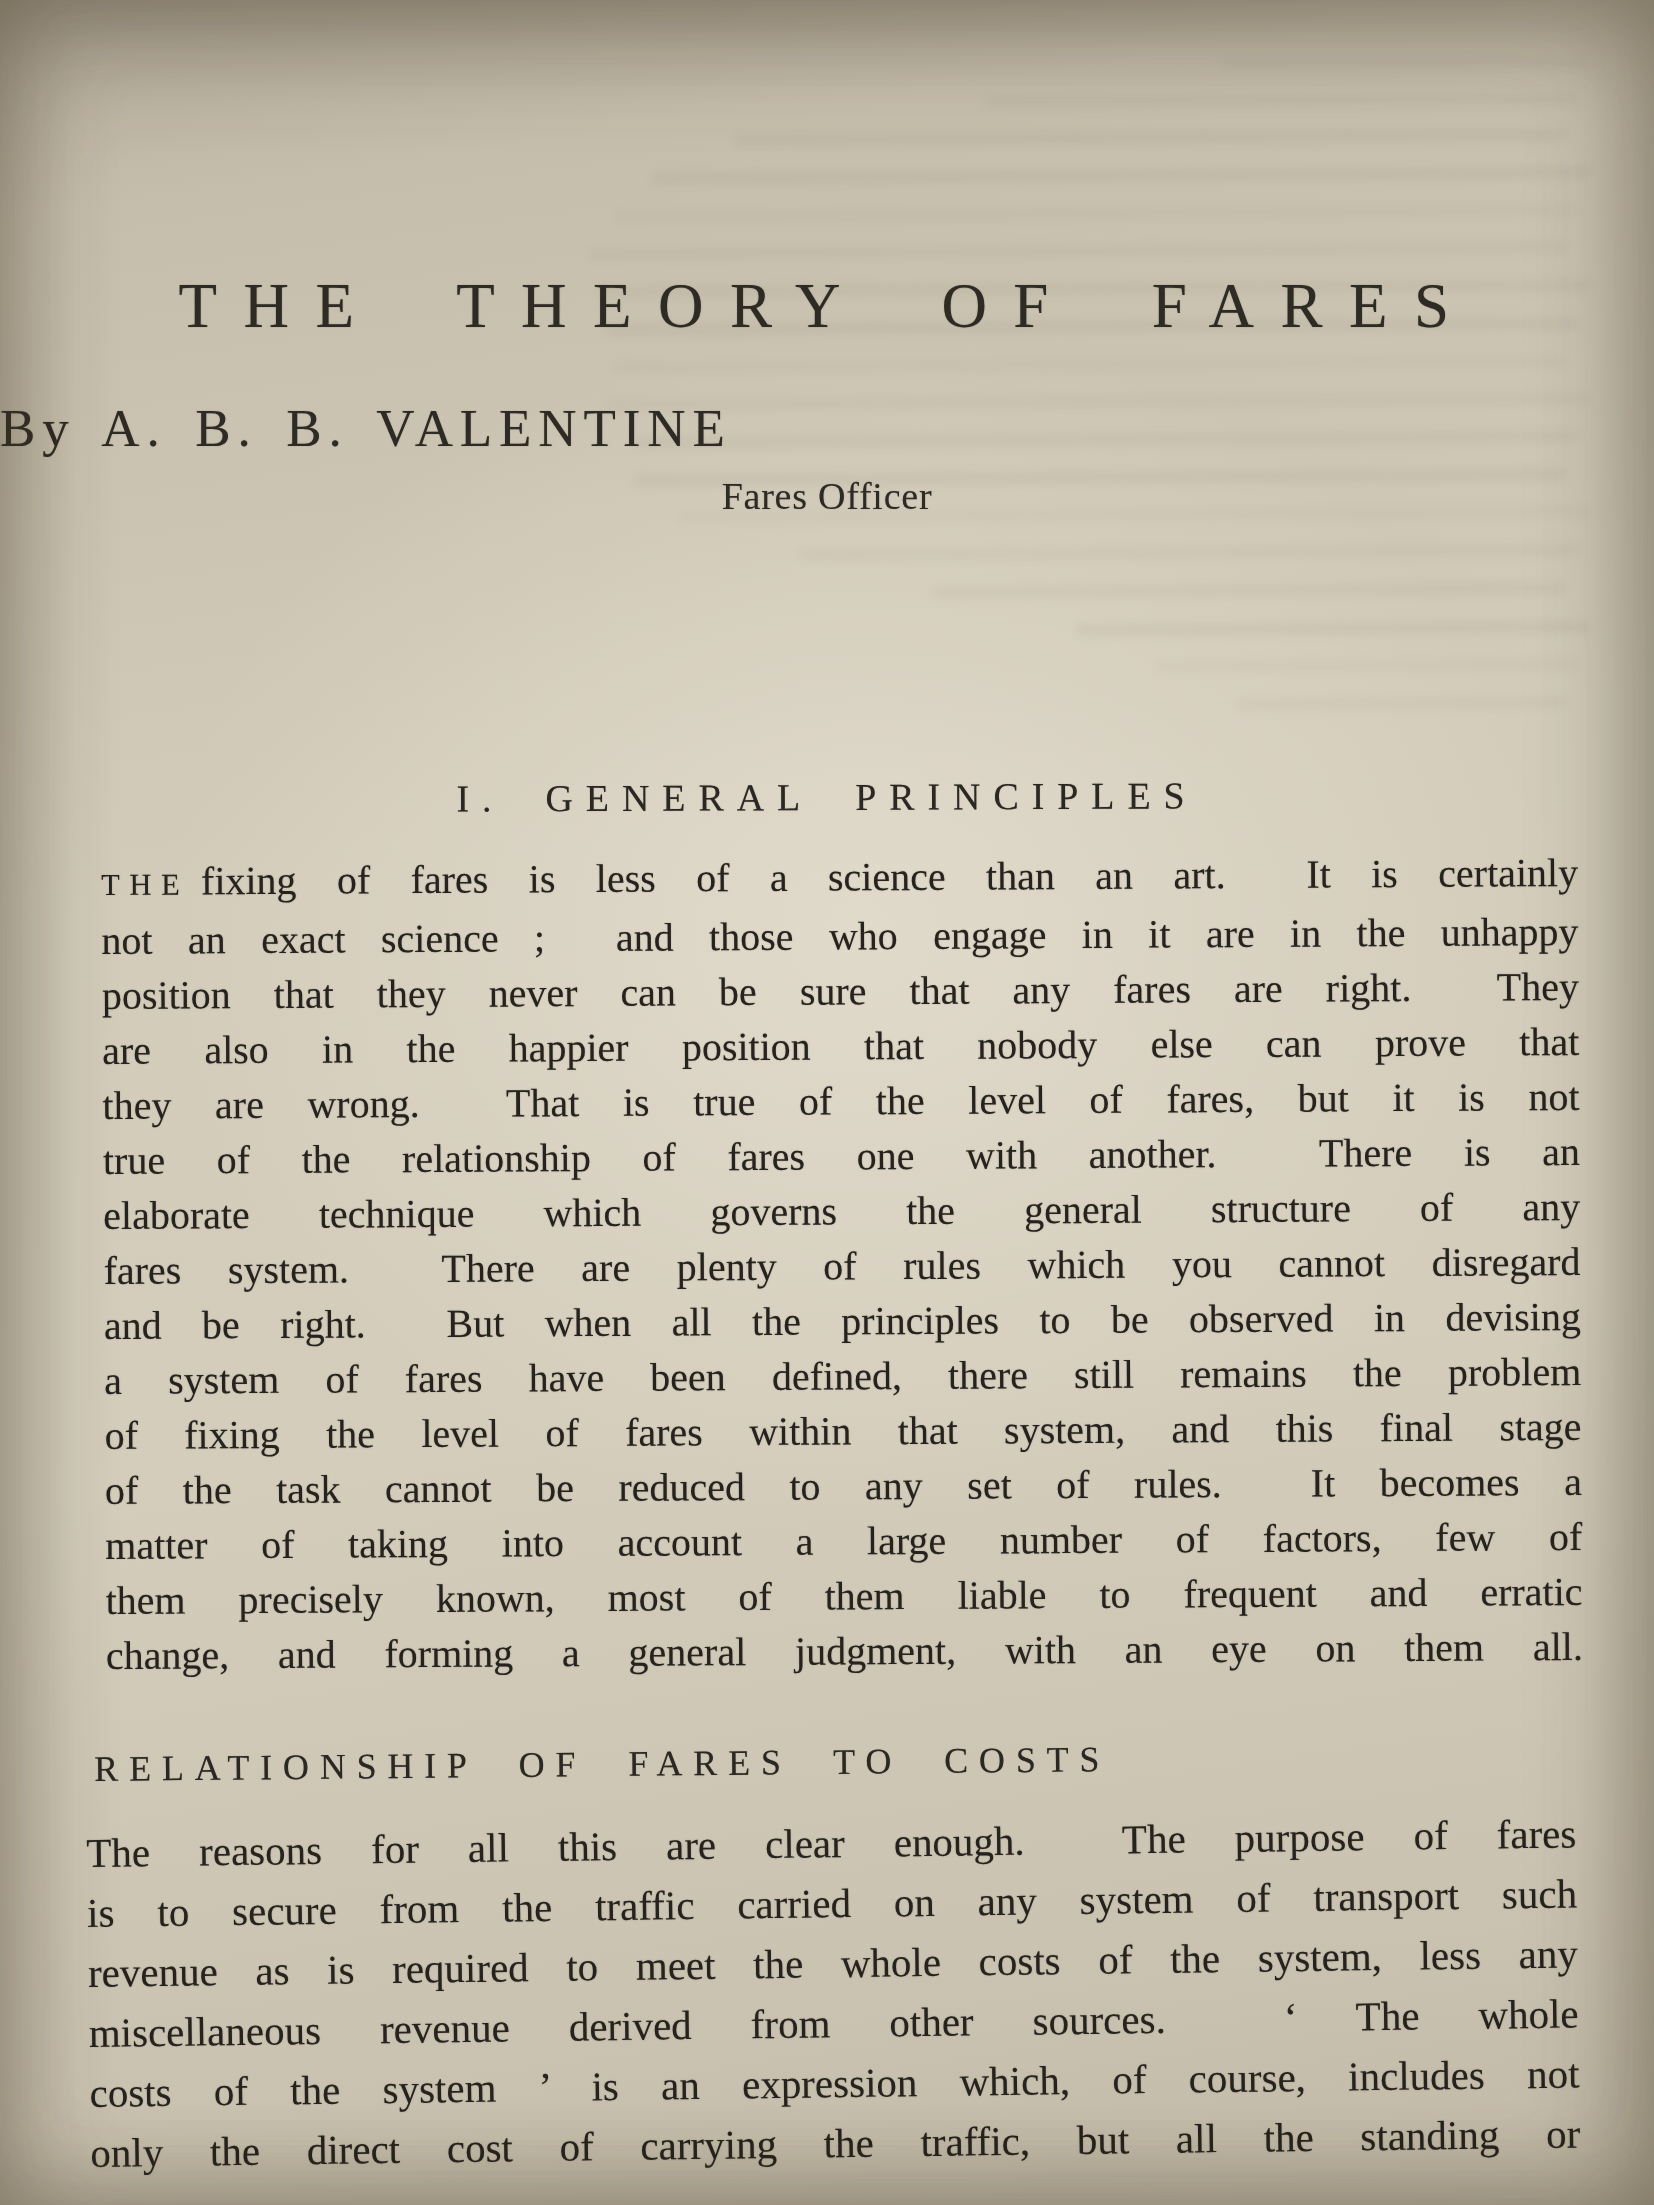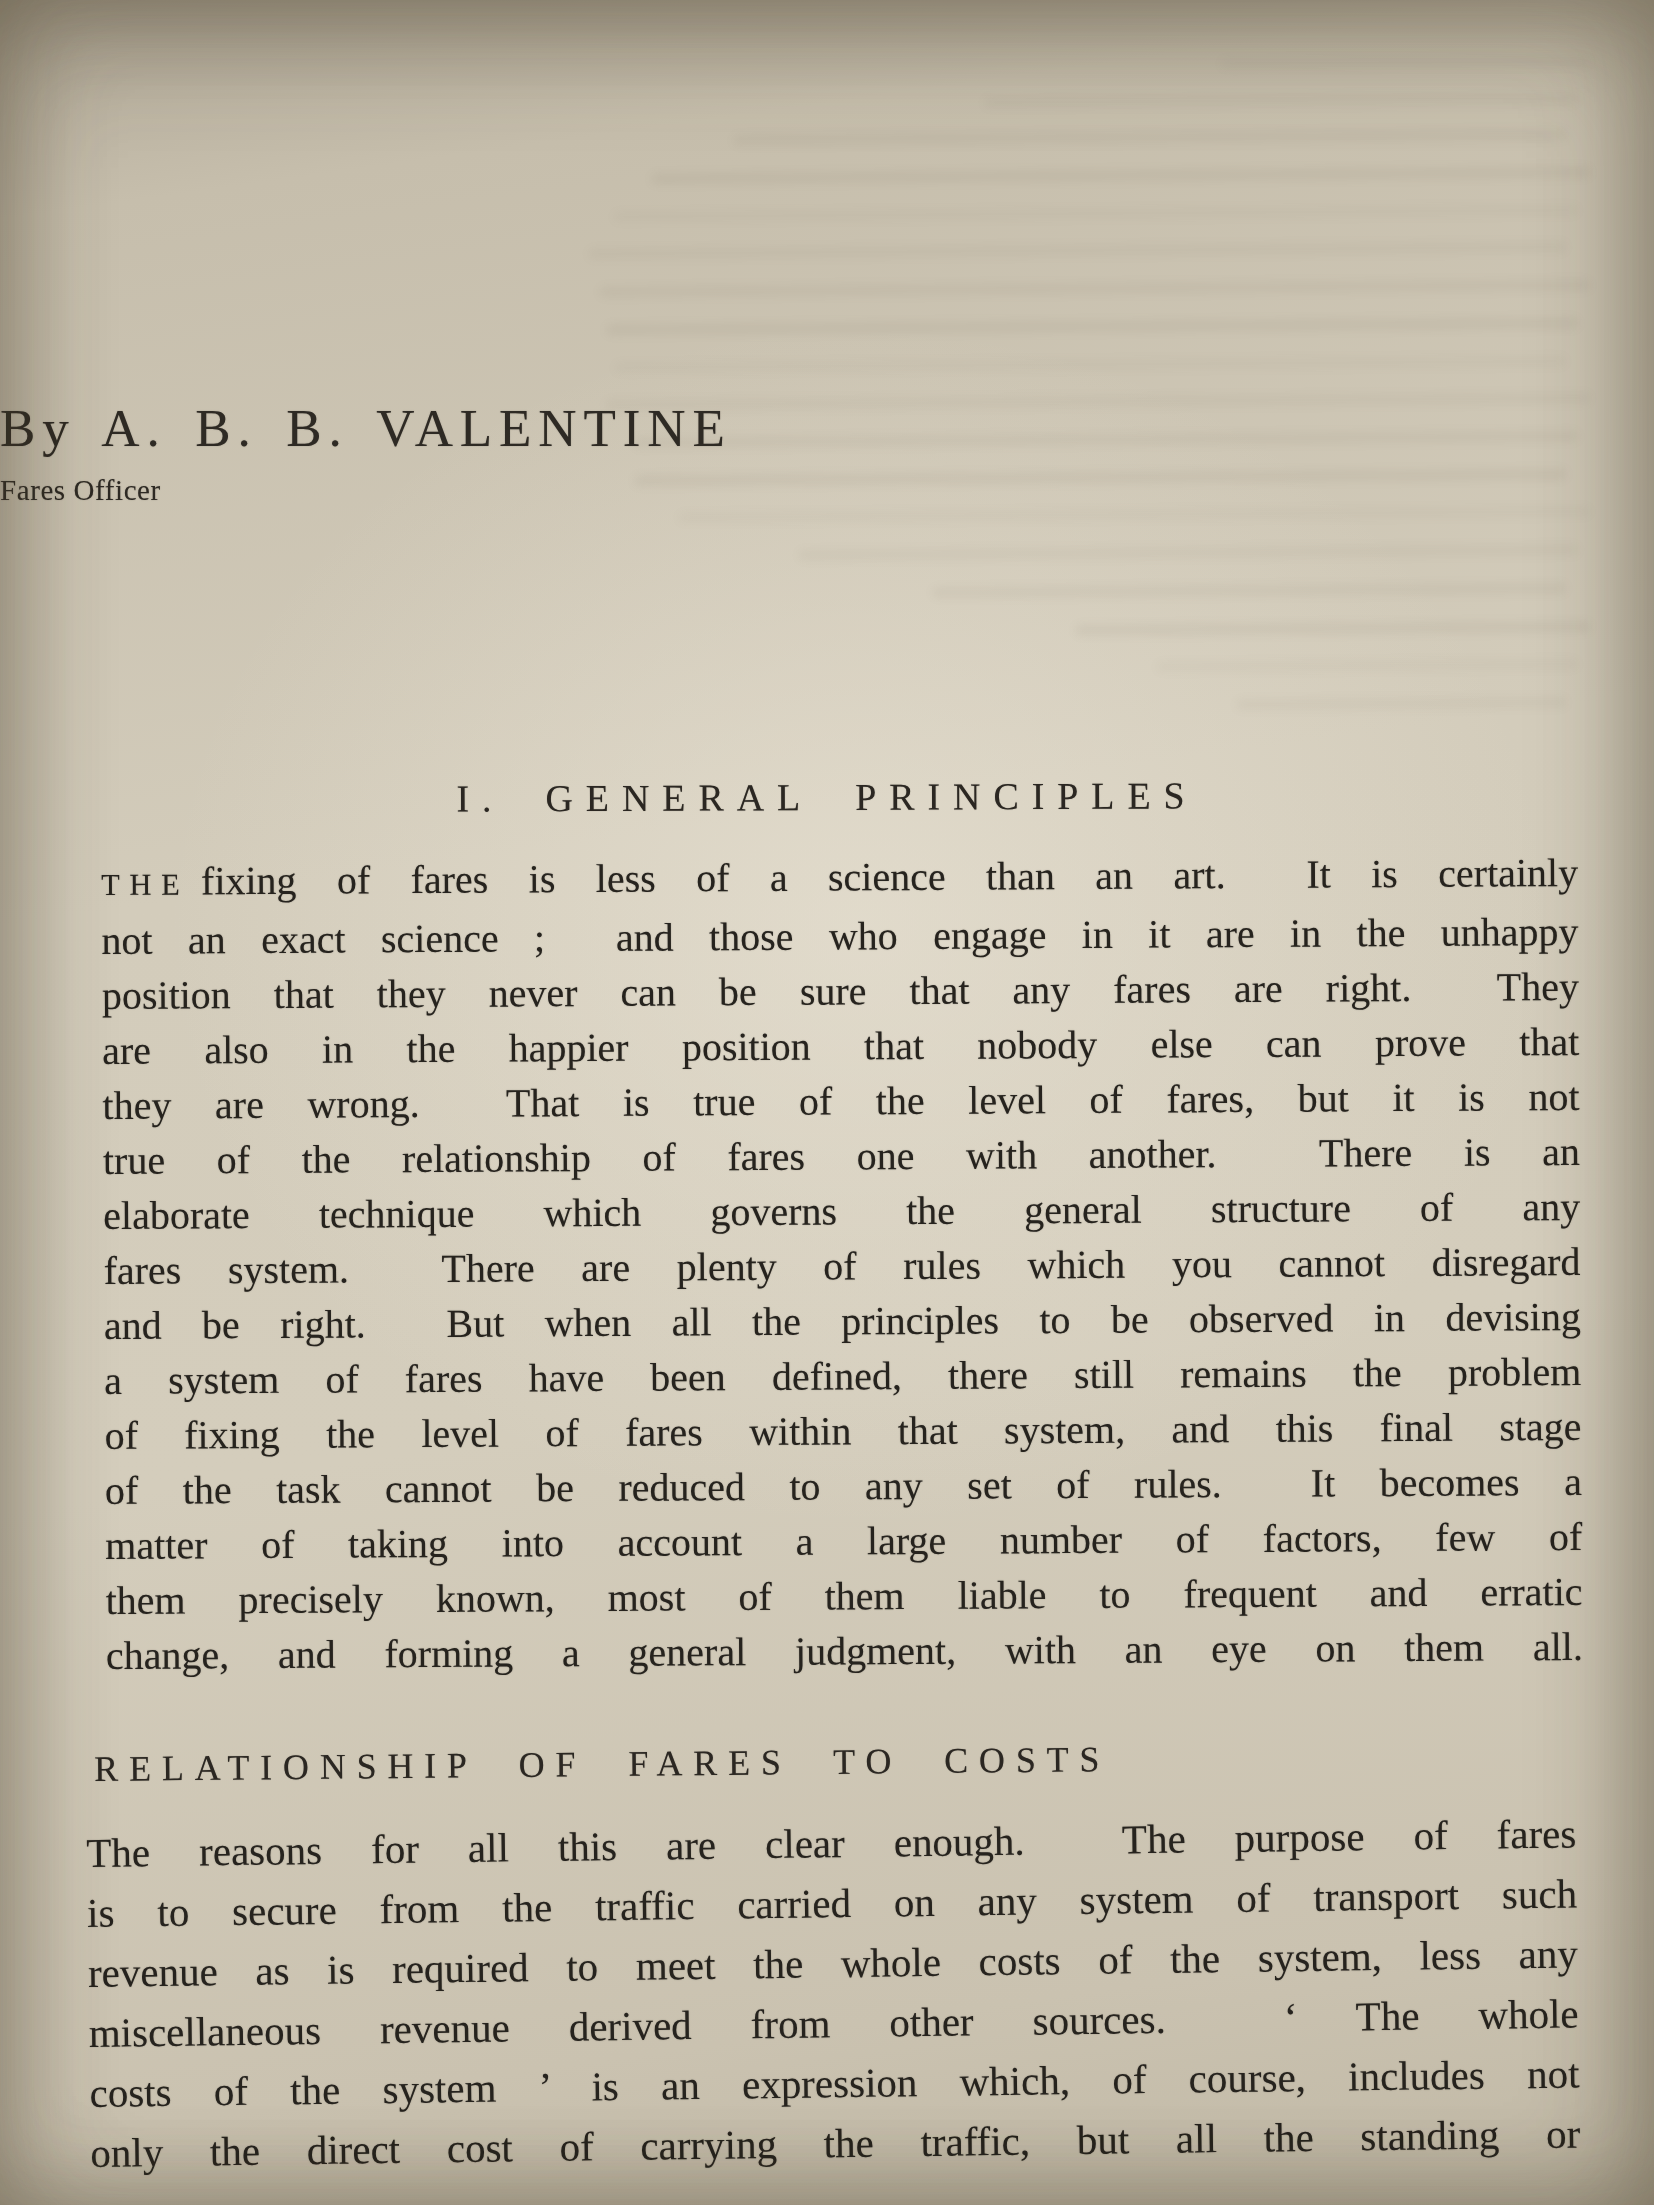--- a/index.html
+++ b/index.html
@@ -74,21 +74,22 @@
     color: #2e2a24;
     text-shadow: 0 0 1.3px rgba(46,42,36,0.35);
     white-space: nowrap;
   }
 
   .role {
     position: absolute;
     top: 474px;
     left: 0;
     width: 100%;
-    font-size: 29px;
+    text-align: center;
+    font-size: 38px;
     letter-spacing: 0.02em;
     color: #2e2a24;
     text-shadow: 0 0 1.3px rgba(46,42,36,0.35);
   }
 
   .h-general {
     position: absolute;
     top: 775px;
     left: 0;
     width: 100%;
@@ -177,20 +178,21 @@
       <div class="gline" style="top: 434px; right: 75px; width: 946px; opacity: 0.069;"></div>
       <div class="gline" style="top: 472px; right: 87px; width: 933px; opacity: 0.081;"></div>
       <div class="gline" style="top: 509px; right: 63px; width: 913px; opacity: 0.045;"></div>
       <div class="gline" style="top: 547px; right: 75px; width: 781px; opacity: 0.057;"></div>
       <div class="gline" style="top: 585px; right: 87px; width: 635px; opacity: 0.069;"></div>
       <div class="gline" style="top: 623px; right: 63px; width: 516px; opacity: 0.081;"></div>
       <div class="gline" style="top: 660px; right: 75px; width: 423px; opacity: 0.045;"></div>
       <div class="gline" style="top: 698px; right: 87px; width: 331px; opacity: 0.057;"></div>
     </div>
 
+  <h1 class="title">THE THEORY OF FARES</h1>
 
   <div class="byline">By A. B. B. VALENTINE</div>
 
   <div class="role">Fares Officer</div>
 
   <h2 class="h-general"><span class="hnum">I.</span><span class="hlabel">GENERAL PRINCIPLES</span></h2>
 
   <div class="para para1">
     <div class="line"><span class="lead">THE</span><span>fixing of fares is less of a science than an art.  It is certainly</span></div>
     <div class="lines">

